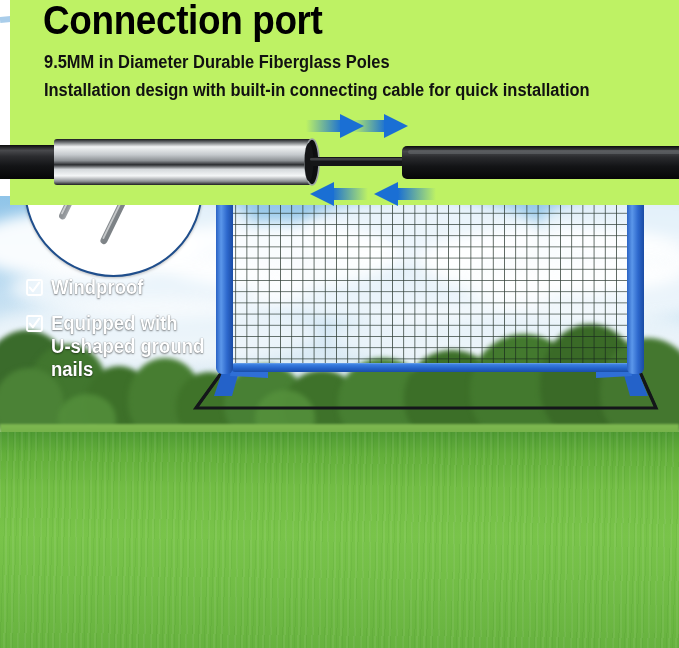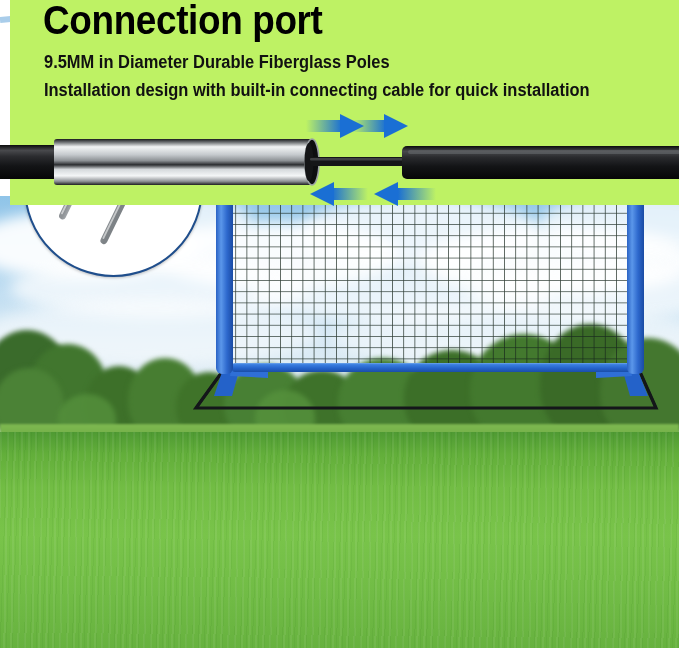--- a/index.html
+++ b/index.html
@@ -180,21 +180,41 @@
       </linearGradient>
     </defs>
     <g transform="rotate(26 87 87)">
       <path d="M57 136 L57 58 A24 24 0 0 1 105 58 L105 140" fill="none" stroke="url(#steel)" stroke-width="7" stroke-linecap="round"></path>
       <path d="M57 134 L57 58 A24 24 0 0 1 105 58 L105 138" fill="none" stroke="#ffffff" stroke-width="1.8" stroke-linecap="round" opacity=".55" transform="translate(-1.6,0)"></path>
     </g>
   </svg>
 
   <div class="features">
 
-
+    <div class="feat">
+      <span class="chk">
+        <svg width="17" height="17" viewBox="0 0 17 17">
+          <rect x="1.1" y="1.1" width="14.8" height="14.8" rx="1.4" fill="none" stroke="#fff" stroke-width="2"></rect>
+          <path d="M3.8 8.6 L6.9 12.2 L13.2 3.6" fill="none" stroke="#fff" stroke-width="2.1" stroke-linecap="round" stroke-linejoin="round"></path>
+        </svg>
+      </span>
+      <span class="feat-txt">Windproof</span>
+    </div>
+
+    <div class="feat">
+      <span class="chk">
+        <svg width="17" height="17" viewBox="0 0 17 17">
+          <rect x="1.1" y="1.1" width="14.8" height="14.8" rx="1.4" fill="none" stroke="#fff" stroke-width="2"></rect>
+          <path d="M3.8 8.6 L6.9 12.2 L13.2 3.6" fill="none" stroke="#fff" stroke-width="2.1" stroke-linecap="round" stroke-linejoin="round"></path>
+        </svg>
+      </span>
+      <span class="feat-txt" style="white-space:pre-line">Equipped with
+U-shaped ground
+nails</span>
+    </div>
 
 
   </div>
 
   <div class="header">
     <div class="title">Connection port</div>
     <div class="sub1">9.5MM in Diameter Durable Fiberglass Poles</div>
     <div class="sub2">Installation design with built-in connecting cable for quick installation</div>
   </div>
 

